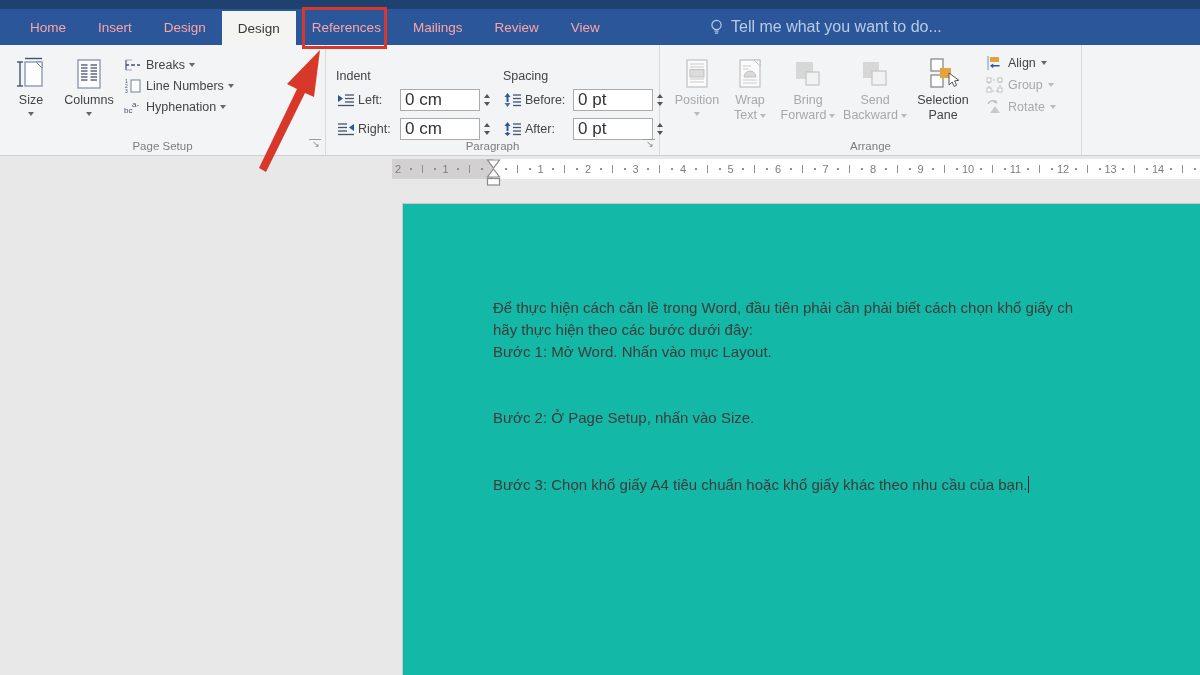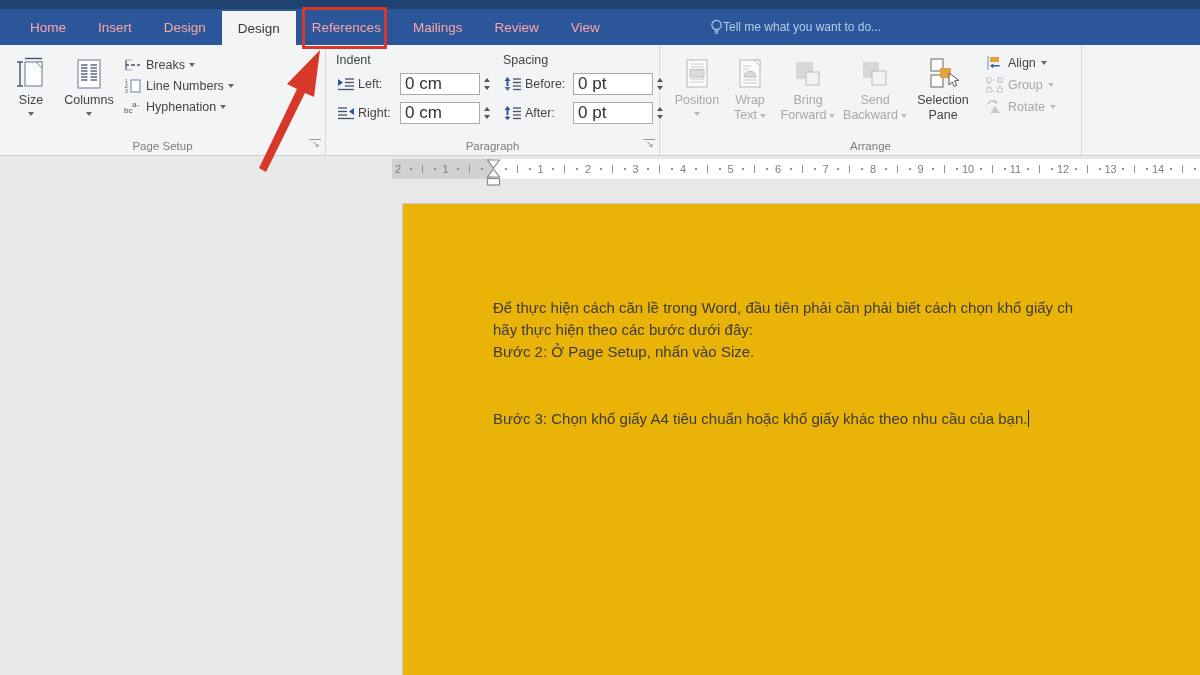--- a/index.html
+++ b/index.html
@@ -6,37 +6,37 @@
   html,body { width:1200px; height:675px; overflow:hidden; }
   body { font-family:"Liberation Sans","DejaVu Sans",sans-serif; background:#e8e8e8; position:relative; }
   :root { --accent:#d8382a; --blue:#2b579a; --blue-dark:#1f416f; --disabled:#a8a8a8; --ink:#444; }
 
   
   .titlebar { position:absolute; left:0; top:0; width:1200px; height:45px; background:var(--blue); }
   .titlebar-topstrip { position:absolute; left:0; top:0; width:100%; height:9px; background:var(--blue-dark); }
   .tabs { position:absolute; left:14px; top:9px; height:36px; display:flex; align-items:flex-end; }
   .tab { height:36px; display:flex; align-items:center; padding:0 16px; color:#fca5a5; font-size:13.5px; cursor:default; white-space:nowrap; }
   .tab.active { background:#f4f4f2; color:#383838; height:34px; }
-  .tellme { position:absolute; left:710px; top:9px; height:36px; display:flex; align-items:center; color:#b9cbe6; font-size:12px; }
+  .tellme { position:absolute; left:710px; top:9px; height:36px; display:flex; align-items:center; gap:8px; color:#b9cbe6; font-size:16px; }
   .bulb { width:13px; height:17px; position:relative; }
   .bulb svg { display:block; }
 
   
   .red-box { position:absolute; left:302px; top:7px; width:85px; height:42px; border:3px solid var(--accent); z-index:6; }
   .arrow-overlay { position:absolute; left:0; top:0; width:1200px; height:675px; z-index:7; pointer-events:none; }
 
   
   .ribbon { position:absolute; left:0; top:45px; width:1200px; height:111px; background:#f3f4f5; border-bottom:1px solid #cfcfcf; display:flex; }
   .group { position:relative; height:100%; border-right:1px solid #d9d9d9; }
   .group-footer { position:absolute; left:0; right:0; bottom:3px; text-align:center; font-size:11.5px; color:#7d7d7d; }
   .launcher { position:absolute; right:4px; bottom:4px; width:12px; height:12px; color:#8a8a8a; font-size:9px; line-height:10px; text-align:center; border-left:1px solid #9a9a9a; border-top:1px solid #9a9a9a; border-left:0; cursor:pointer; }
   .launcher span { display:block; transform:translate(1px,-1px); }
 
   .g-pagesetup { width:326px; display:flex; padding:6px 4px 20px 2px; }
-  .g-paragraph { width:334px; padding:8px 8px 20px 10px; }
+  .g-paragraph { width:334px; padding:24px 8px 20px 10px; }
   .g-arrange { width:422px; display:flex; padding:6px 2px 20px 10px; }
   .g-rest { flex:1; border-right:none; }
 
   .bigbtn { width:58px; display:flex; flex-direction:column; align-items:center; justify-content:flex-start; padding-top:4px; cursor:pointer; }
   .bigbtn .icon { height:38px; display:flex; align-items:center; justify-content:center; }
   .bigbtn .lbl { font-size:12.5px; color:var(--ink); white-space:nowrap; line-height:15px; text-align:center; }
   .bigbtn.disabled .lbl { color:var(--disabled); }
   .caret { width:0; height:0; border-left:3.5px solid transparent; border-right:3.5px solid transparent; border-top:4px solid #666; display:inline-block; margin-top:4px; }
   .bigbtn.disabled .caret { border-top-color:#b9b9b9; }
   .lbl .inline-caret { width:0;height:0;border-left:3.5px solid transparent;border-right:3.5px solid transparent;border-top:4px solid #666; display:inline-block; margin-left:3px; vertical-align:middle; }
@@ -66,21 +66,21 @@
 
   
   .workspace { position:absolute; left:0; top:156px; width:1200px; height:519px; background:#e8e8e8; }
   .ruler-band { position:absolute; left:392px; top:3px; width:808px; height:20px; background:#fff; overflow:hidden; }
   .ruler-margin { position:absolute; left:0; top:0; width:101px; height:20px; background:#d2d0d0; }
   .ruler-num { position:absolute; top:0; line-height:20px; font-size:11px; color:#7d7d7d; transform:translateX(-50%); }
   .ruler-dot { position:absolute; top:9px; width:2px; height:2px; background:#8f8f8f; }
   .ruler-tick { position:absolute; top:6px; width:1px; height:8px; background:#8f8f8f; }
   .indent-marker { position:absolute; left:486px; top:3px; z-index:3; cursor:pointer; }
 
-  .page { position:absolute; left:402px; top:47px; width:798px; height:472px; background:#eab308; border-left:1px solid #c9c9c9; border-top:1px solid #c9c9c9; }
+  .page { position:absolute; left:402px; top:47px; width:798px; height:472px; background:#14b8a6; border-left:1px solid #c9c9c9; border-top:1px solid #c9c9c9; }
   .doc { padding:93px 0 0 90px; font-size:15px; line-height:22px; color:#3c3c3c; white-space:nowrap; }
   .doc .para { margin-bottom:0; }
   .doc .gap1 { }
   .doc .gap2 { margin-bottom:44px; }
   .doc .gap3 { margin-bottom:45px; }
   .caret-bar { display:inline-block; width:1px; height:17px; background:#222; vertical-align:-3px; margin-left:1px; }
 </style>
 </head>
 <body>
 
@@ -464,20 +464,21 @@
         <polygon points="1.5,1 13.5,1 7.5,9" fill="#fdfdfd" stroke="#8a8a8a" stroke-width="1.2"></polygon>
         <polygon points="7.5,10 13.5,18 1.5,18" fill="#fdfdfd" stroke="#8a8a8a" stroke-width="1.2"></polygon>
         <rect x="1.5" y="19.5" width="12" height="6.5" fill="#fdfdfd" stroke="#8a8a8a" stroke-width="1.2"></rect>
       </svg>
   </div>
 
   <div class="page">
     <div class="doc">
       <div class="para">Để thực hiện cách căn lề trong Word, đầu tiên phải cần phải biết cách chọn khổ giấy ch</div>
       <div class="para gap1">hãy thực hiện theo các bước dưới đây:</div>
+      <div class="para gap2">Bước 1: Mở Word. Nhấn vào mục Layout.</div>
       <div class="para gap3">Bước 2: Ở Page Setup, nhấn vào Size.</div>
       <div class="para"><span>Bước 3: Chọn khổ giấy A4 tiêu chuẩn hoặc khổ giấy khác theo nhu cầu của bạn.</span><span class="caret-bar"></span></div>
     </div>
   </div>
 </div>
 
 <div class="red-box"></div>
 <svg class="arrow-overlay" width="1200" height="675" viewBox="0 0 1200 675">
   <polygon points="320,50 314,97 305,93 266,172 259,168 297,89 287,84" fill="var(--accent)"></polygon>
 </svg>

